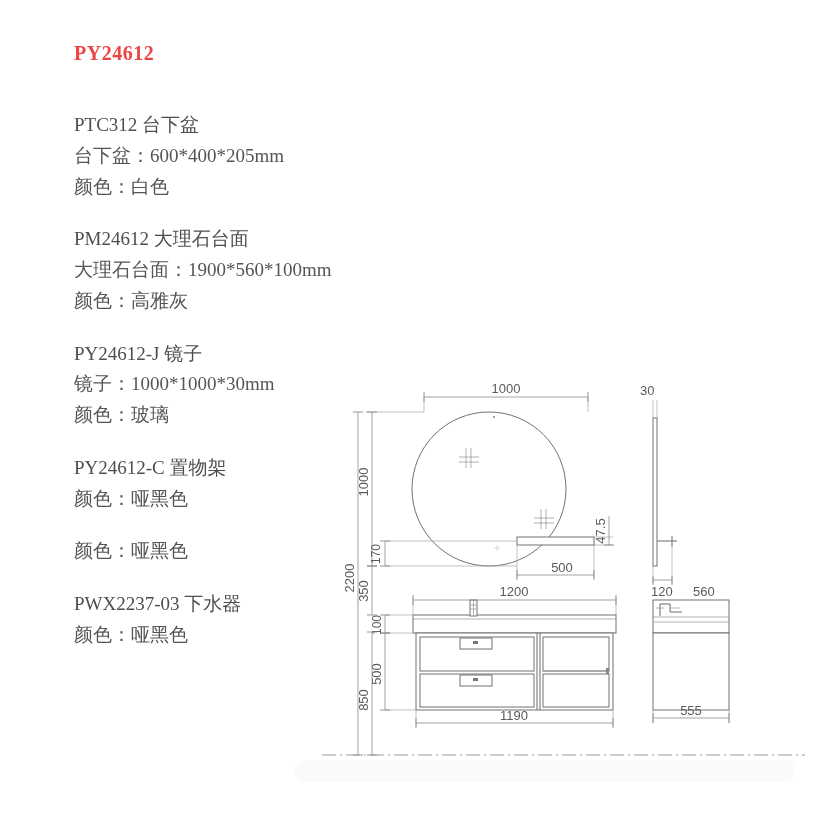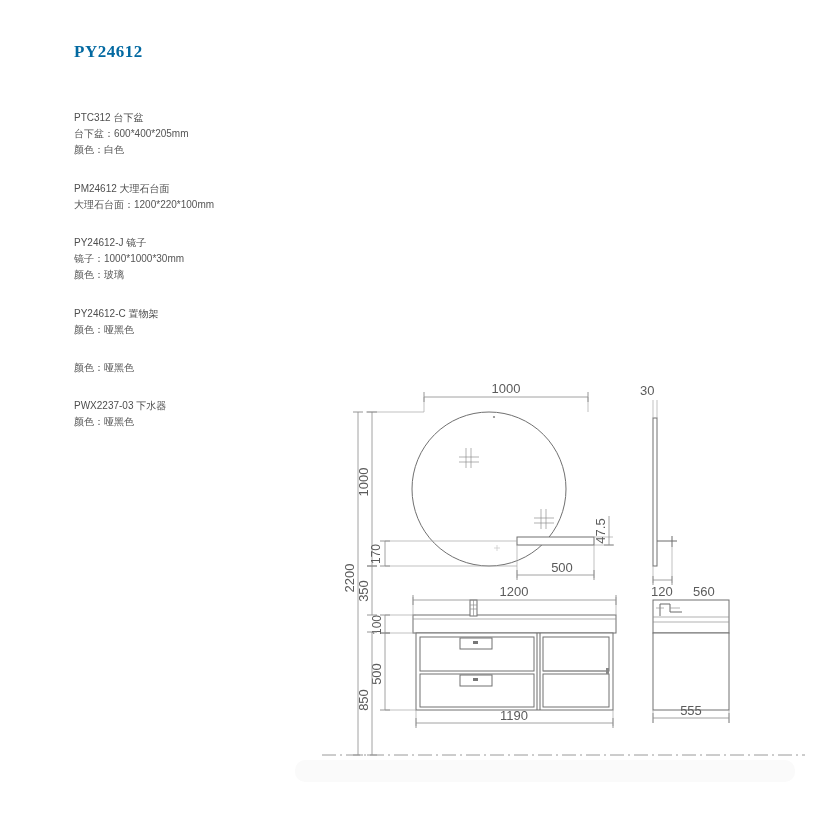--- a/index.html
+++ b/index.html
@@ -8,30 +8,30 @@
     width:833px;height:833px;position:relative;overflow:hidden;
     font-family:"Liberation Serif","DejaVu Serif",serif;
     color:#4a4a4a;
   }
   #page{position:absolute;inset:0;}
 
   
   #title{
     position:absolute;left:74px;top:42px;
     font-family:"Liberation Serif","DejaVu Serif",serif;
-    font-weight:bold;font-size:17px;letter-spacing:.5px;
-    color:#0369a1;white-space:nowrap;
+    font-weight:bold;font-size:20px;letter-spacing:.5px;
+    color:#ef4444;white-space:nowrap;
   }
 
   
   #spec-list{position:absolute;left:74px;top:110px;width:300px;}
   .spec-block{margin-bottom:22px;}
   .spec-line{
-    font-size:10px;line-height:1.62;color:#555;white-space:nowrap;
-    font-family:Liberation Sans, sans-serif;
+    font-size:19px;line-height:1.62;color:#555;white-space:nowrap;
+    font-family:Liberation Serif, serif;
   }
   .spec-line.head{color:#4e4e4e;}
 
   
   #drawing{position:absolute;left:0;top:0;width:833px;height:620px;
            pointer-events:none;}
   #drawing svg{display:block;}
 
   .dimtxt{
     font-family:"Liberation Sans","DejaVu Sans",sans-serif;
@@ -47,21 +47,22 @@
   <div id="title">PY24612</div>
 
   <div id="spec-list">
       <div class="spec-block">
         <div class="spec-line head">PTC312 台下盆</div>
         <div class="spec-line">台下盆：600*400*205mm</div>
         <div class="spec-line">颜色：白色</div>
       </div>
       <div class="spec-block">
         <div class="spec-line head">PM24612 大理石台面</div>
-        <div class="spec-line">大理石台面：1200*220*100mm</div>
+        <div class="spec-line">大理石台面：1900*560*100mm</div>
+        <div class="spec-line">颜色：高雅灰</div>
       </div>
       <div class="spec-block">
         <div class="spec-line head">PY24612-J 镜子</div>
         <div class="spec-line">镜子：1000*1000*30mm</div>
         <div class="spec-line">颜色：玻璃</div>
       </div>
       <div class="spec-block">
         <div class="spec-line head">PY24612-C 置物架</div>
         <div class="spec-line">颜色：哑黑色</div>
       </div>

